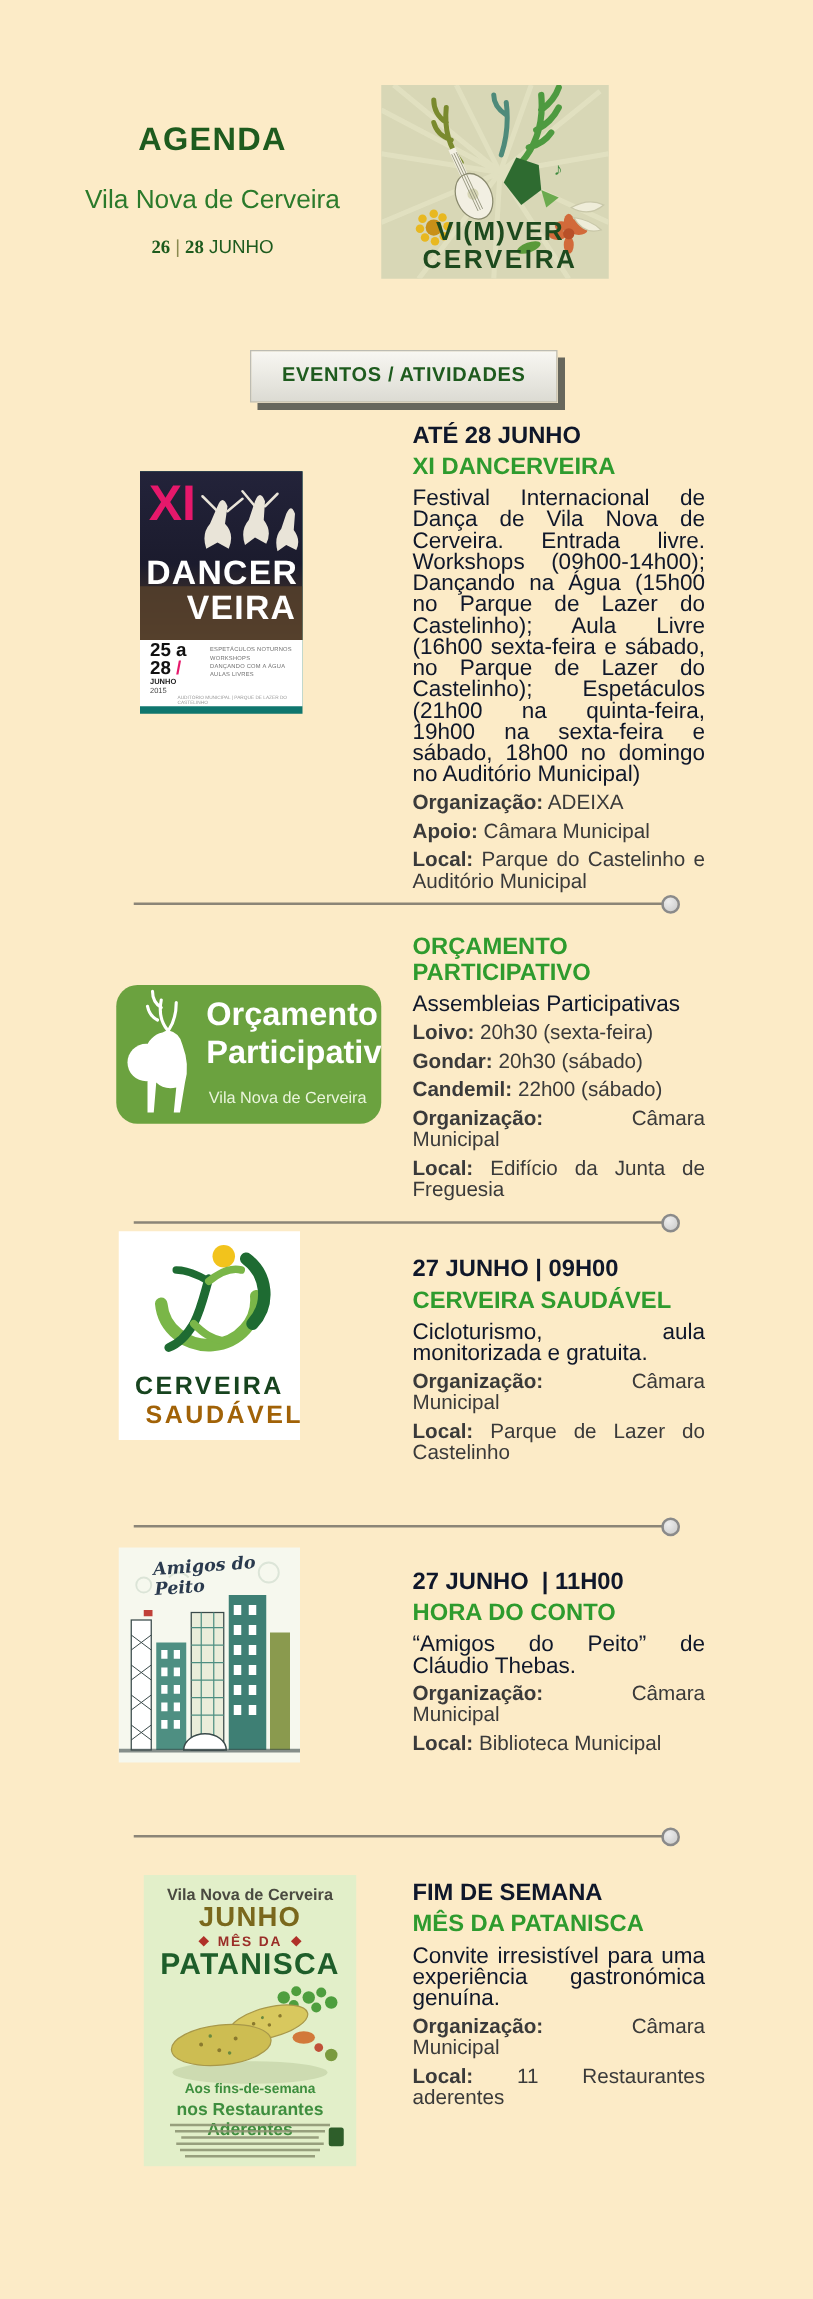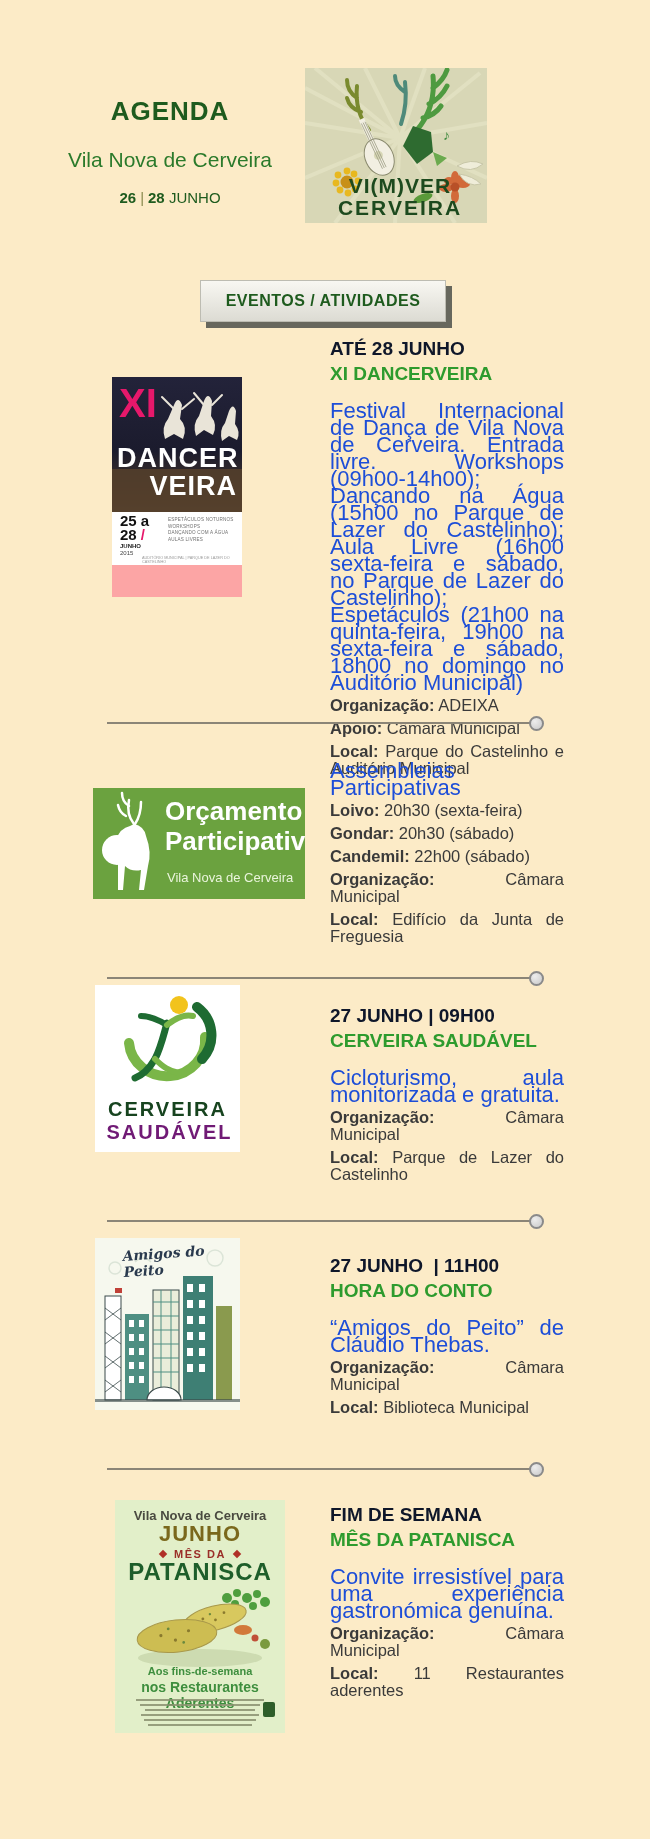--- a/index.html
+++ b/index.html
@@ -6,80 +6,80 @@
   .page{position:relative;width:650px;height:1839px;background:#FCEBC7;
         font-family:"Liberation Sans",sans-serif;overflow:hidden;}
 
   
   .h-title{position:absolute;left:40px;top:96px;width:260px;text-align:center;
            font-size:26px;font-weight:bold;color:#1E5B1E;letter-spacing:1px;}
   .h-sub{position:absolute;left:20px;top:148px;width:300px;text-align:center;
          font-size:21px;color:#2B7A2B;}
   .h-dates{position:absolute;left:40px;top:189px;width:260px;text-align:center;
            font-size:15px;color:#1E5B1E;white-space:pre-wrap;}
-  .h-dates .b{font-weight:bold;}
+  .h-dates .b{font-weight:bold;font-family:Liberation Serif, serif;}
   .h-dates .sep{color:#8A8A50;padding:0 4px;}
 
   .logo{position:absolute;left:305px;top:68px;width:182px;height:155px;
         background:#D8D7B6;overflow:hidden;}
   .logo svg{position:absolute;left:0;top:0;}
   .logo-l1{position:absolute;left:0;top:106px;width:100%;text-align:center;
            font-size:21px;font-weight:bold;color:#1D4A1E;letter-spacing:1px;padding-left:8px;box-sizing:border-box;}
   .logo-l2{position:absolute;left:0;top:128px;width:100%;text-align:center;
            font-size:21px;font-weight:bold;color:#1D4A1E;letter-spacing:2px;padding-left:8px;box-sizing:border-box;}
 
   
   .events-btn{position:absolute;left:200px;top:280px;width:244px;height:40px;
         background:linear-gradient(#F8F7F2,#DCDBD3);border:1px solid #BDBCB2;
         box-shadow:6px 6px 0 #67675D;display:flex;align-items:center;justify-content:center;
         font-size:16px;font-weight:bold;color:#1E5B1E;letter-spacing:.5px;cursor:pointer;}
 
   
   .etext{position:absolute;left:330px;width:234px;}
   .e-date{font-size:19px;font-weight:bold;color:#0f172a;white-space:pre-wrap;line-height:22px;}
   .e-title{font-size:19px;font-weight:bold;color:#2E9B2E;line-height:21px;margin-top:3px;}
-  .e-body{font-size:22px;color:#1d4ed8;line-height:17px;text-align:justify;margin-top:18px;}
+  .e-body{font-size:18px;color:#0f172a;line-height:17px;text-align:justify;margin-top:6px;}
   .detail{font-size:16.5px;color:#3A3A3A;line-height:17px;margin-top:6px;text-align:justify;}
   .detail b{font-weight:bold;}
 
   
   .divider{position:absolute;left:107px;width:437px;height:15px;}
   .divider .line{position:absolute;left:0;top:6px;width:424px;height:2px;background:#8B8577;}
   .divider .knob{position:absolute;right:0;top:0;width:15px;height:15px;border-radius:50%;
                  background:radial-gradient(circle at 35% 30%,#EDEDED,#C9C9C9);
                  border:2px solid #8A8A8A;box-sizing:border-box;}
 
   
-  .poster1{position:absolute;left:112px;top:377px;width:130px;height:220px;background:#fca5a5;}
+  .poster1{position:absolute;left:112px;top:377px;width:130px;height:194px;background:#0f766e;}
   .p1-top{position:relative;width:130px;height:135px;overflow:hidden;
           background:linear-gradient(#23233a 0%,#1b1b2d 55%,#4a3828 88%,#5a4632 100%);}
   .p1-xi{position:absolute;left:7px;top:6px;font-size:40px;font-weight:bold;color:#E6186B;line-height:1;}
   .p1-t1{position:absolute;left:5px;top:68px;font-size:27px;font-weight:bold;color:#FFF;letter-spacing:1px;line-height:1;}
   .p1-t2{position:absolute;right:5px;top:96px;font-size:27px;font-weight:bold;color:#FFF;letter-spacing:1px;line-height:1;}
   .p1-bottom{position:relative;width:130px;height:53px;background:#fff;}
   .p1-d1{position:absolute;left:8px;top:2px;font-size:15px;font-weight:800;color:#111;line-height:14px;}
   .p1-d2{position:absolute;left:8px;top:16px;font-size:15px;font-weight:800;color:#111;line-height:14px;}
   .p1-d2 .slash{color:#E6186B;font-weight:bold;}
   .p1-d3{position:absolute;left:8px;top:31px;font-size:6px;font-weight:bold;color:#222;}
   .p1-d4{position:absolute;left:8px;top:38px;font-size:6px;color:#444;}
   .p1-tags{position:absolute;left:56px;top:5px;font-size:4.6px;color:#707070;line-height:6.5px;letter-spacing:.2px;}
   .p1-venue{position:absolute;left:30px;top:44px;width:96px;font-size:3.8px;color:#9A9A9A;}
 
   
-  .poster2{position:absolute;left:93px;top:788px;width:212px;height:111px;background:#6BA23F;overflow:hidden;}
+  .poster2{position:absolute;left:93px;top:788px;width:212px;height:111px;background:#6BA23F;overflow:hidden;border-radius:17px;}
   .p2-l1{position:absolute;left:72px;top:10px;font-size:26px;font-weight:bold;color:#FFF;line-height:1;}
   .p2-l2{position:absolute;left:72px;top:40px;font-size:26px;font-weight:bold;color:#FFF;line-height:1;}
   .p2-l3{position:absolute;left:74px;top:82px;font-size:13px;color:#EAF5DC;}
 
   
   .poster3{position:absolute;left:95px;top:985px;width:145px;height:167px;background:#fff;overflow:hidden;}
   .p3-l1{position:absolute;left:0;top:114px;width:100%;text-align:center;font-size:20px;
          font-weight:bold;color:#17441F;letter-spacing:2px;line-height:1;}
-  .p3-l2{position:absolute;left:2px;top:137px;width:100%;text-align:center;font-size:20px;
-         font-weight:bold;color:#701a75;letter-spacing:2px;line-height:1;}
+  .p3-l2{position:absolute;left:12px;top:137px;width:100%;text-align:center;font-size:20px;
+         font-weight:bold;color:#a16207;letter-spacing:2px;line-height:1;}
 
   
   .poster4{position:absolute;left:95px;top:1238px;width:145px;height:172px;background:#F6F8EE;overflow:hidden;}
   .p4-title{position:absolute;left:28px;top:6px;font-size:14px;font-style:italic;font-weight:bold;
             color:#2A3A4E;font-family:"DejaVu Serif",serif;transform:rotate(-4deg);}
 
   
   .poster5{position:absolute;left:115px;top:1500px;width:170px;height:233px;background:#E2EFC9;overflow:hidden;}
   .p5-l1{position:absolute;left:0;top:8px;width:100%;text-align:center;font-size:13px;font-weight:bold;color:#4A4A40;}
   .p5-l2{position:absolute;left:0;top:23px;width:100%;text-align:center;font-size:22px;font-weight:bold;
@@ -231,20 +231,21 @@
       </g>
       <circle cx="24" cy="62" r="15" fill="#FFFFFF"></circle>
       <path d="M41,36 q10,2 12,12 q6,16 2,30 l-4,24 h-5 l2,-20 q-10,2 -16,-4 l-2,24 h-5 l0,-28 q-6,-10 -2,-22 q4,-12 14,-14 z" fill="#FFFFFF"></path>
     </svg>
     <div class="p2-l1">Orçamento</div>
     <div class="p2-l2">Participativo</div>
     <div class="p2-l3">Vila Nova de Cerveira</div>
   </div>
 
   <div class="etext" style="top:744px;">
+    <div class="e-title">ORÇAMENTO PARTICIPATIVO</div>
     <div class="e-body">Assembleias Participativas</div>
     <div class="detail"><b>Loivo:</b> <span>20h30 (sexta-feira)</span></div>
     <div class="detail"><b>Gondar:</b> <span>20h30 (sábado)</span></div>
     <div class="detail"><b>Candemil:</b> <span>22h00 (sábado)</span></div>
     <div class="detail"><b>Organização:</b> <span>Câmara Municipal</span></div>
     <div class="detail"><b>Local:</b> <span>Edifício da Junta de Freguesia</span></div>
   </div>
 
   <div class="divider" style="top:971px;">
     <div class="line"></div>

